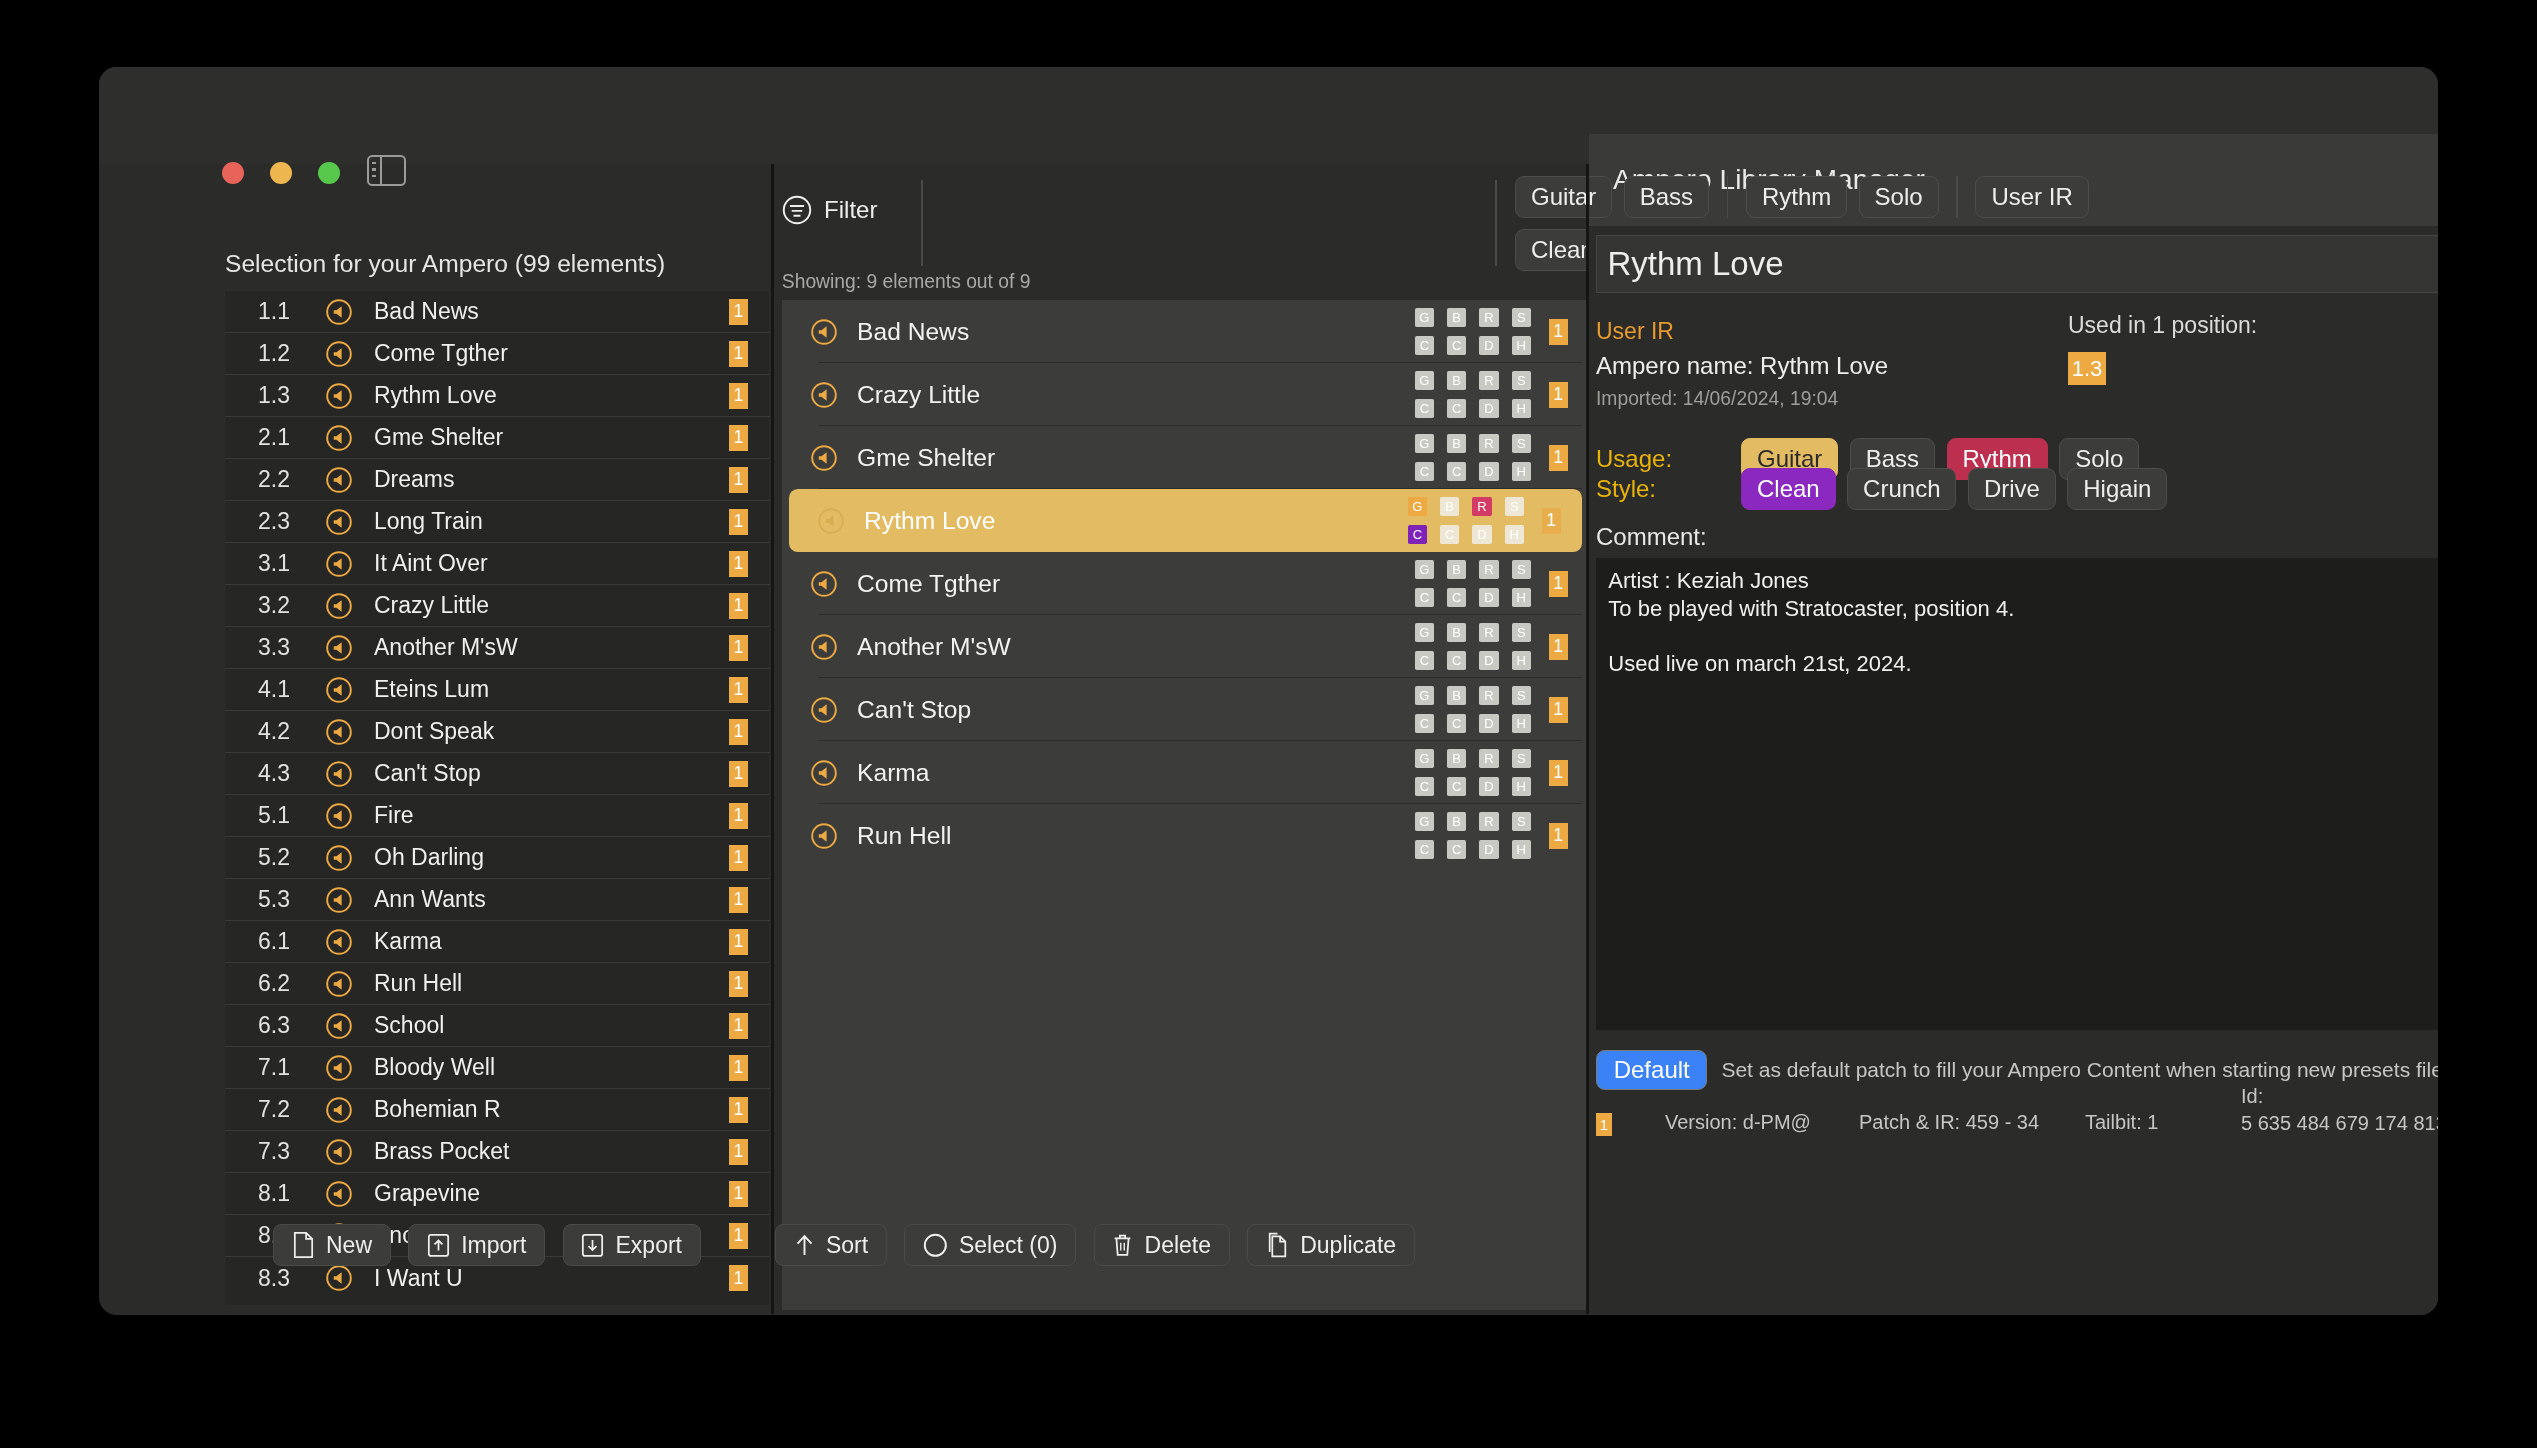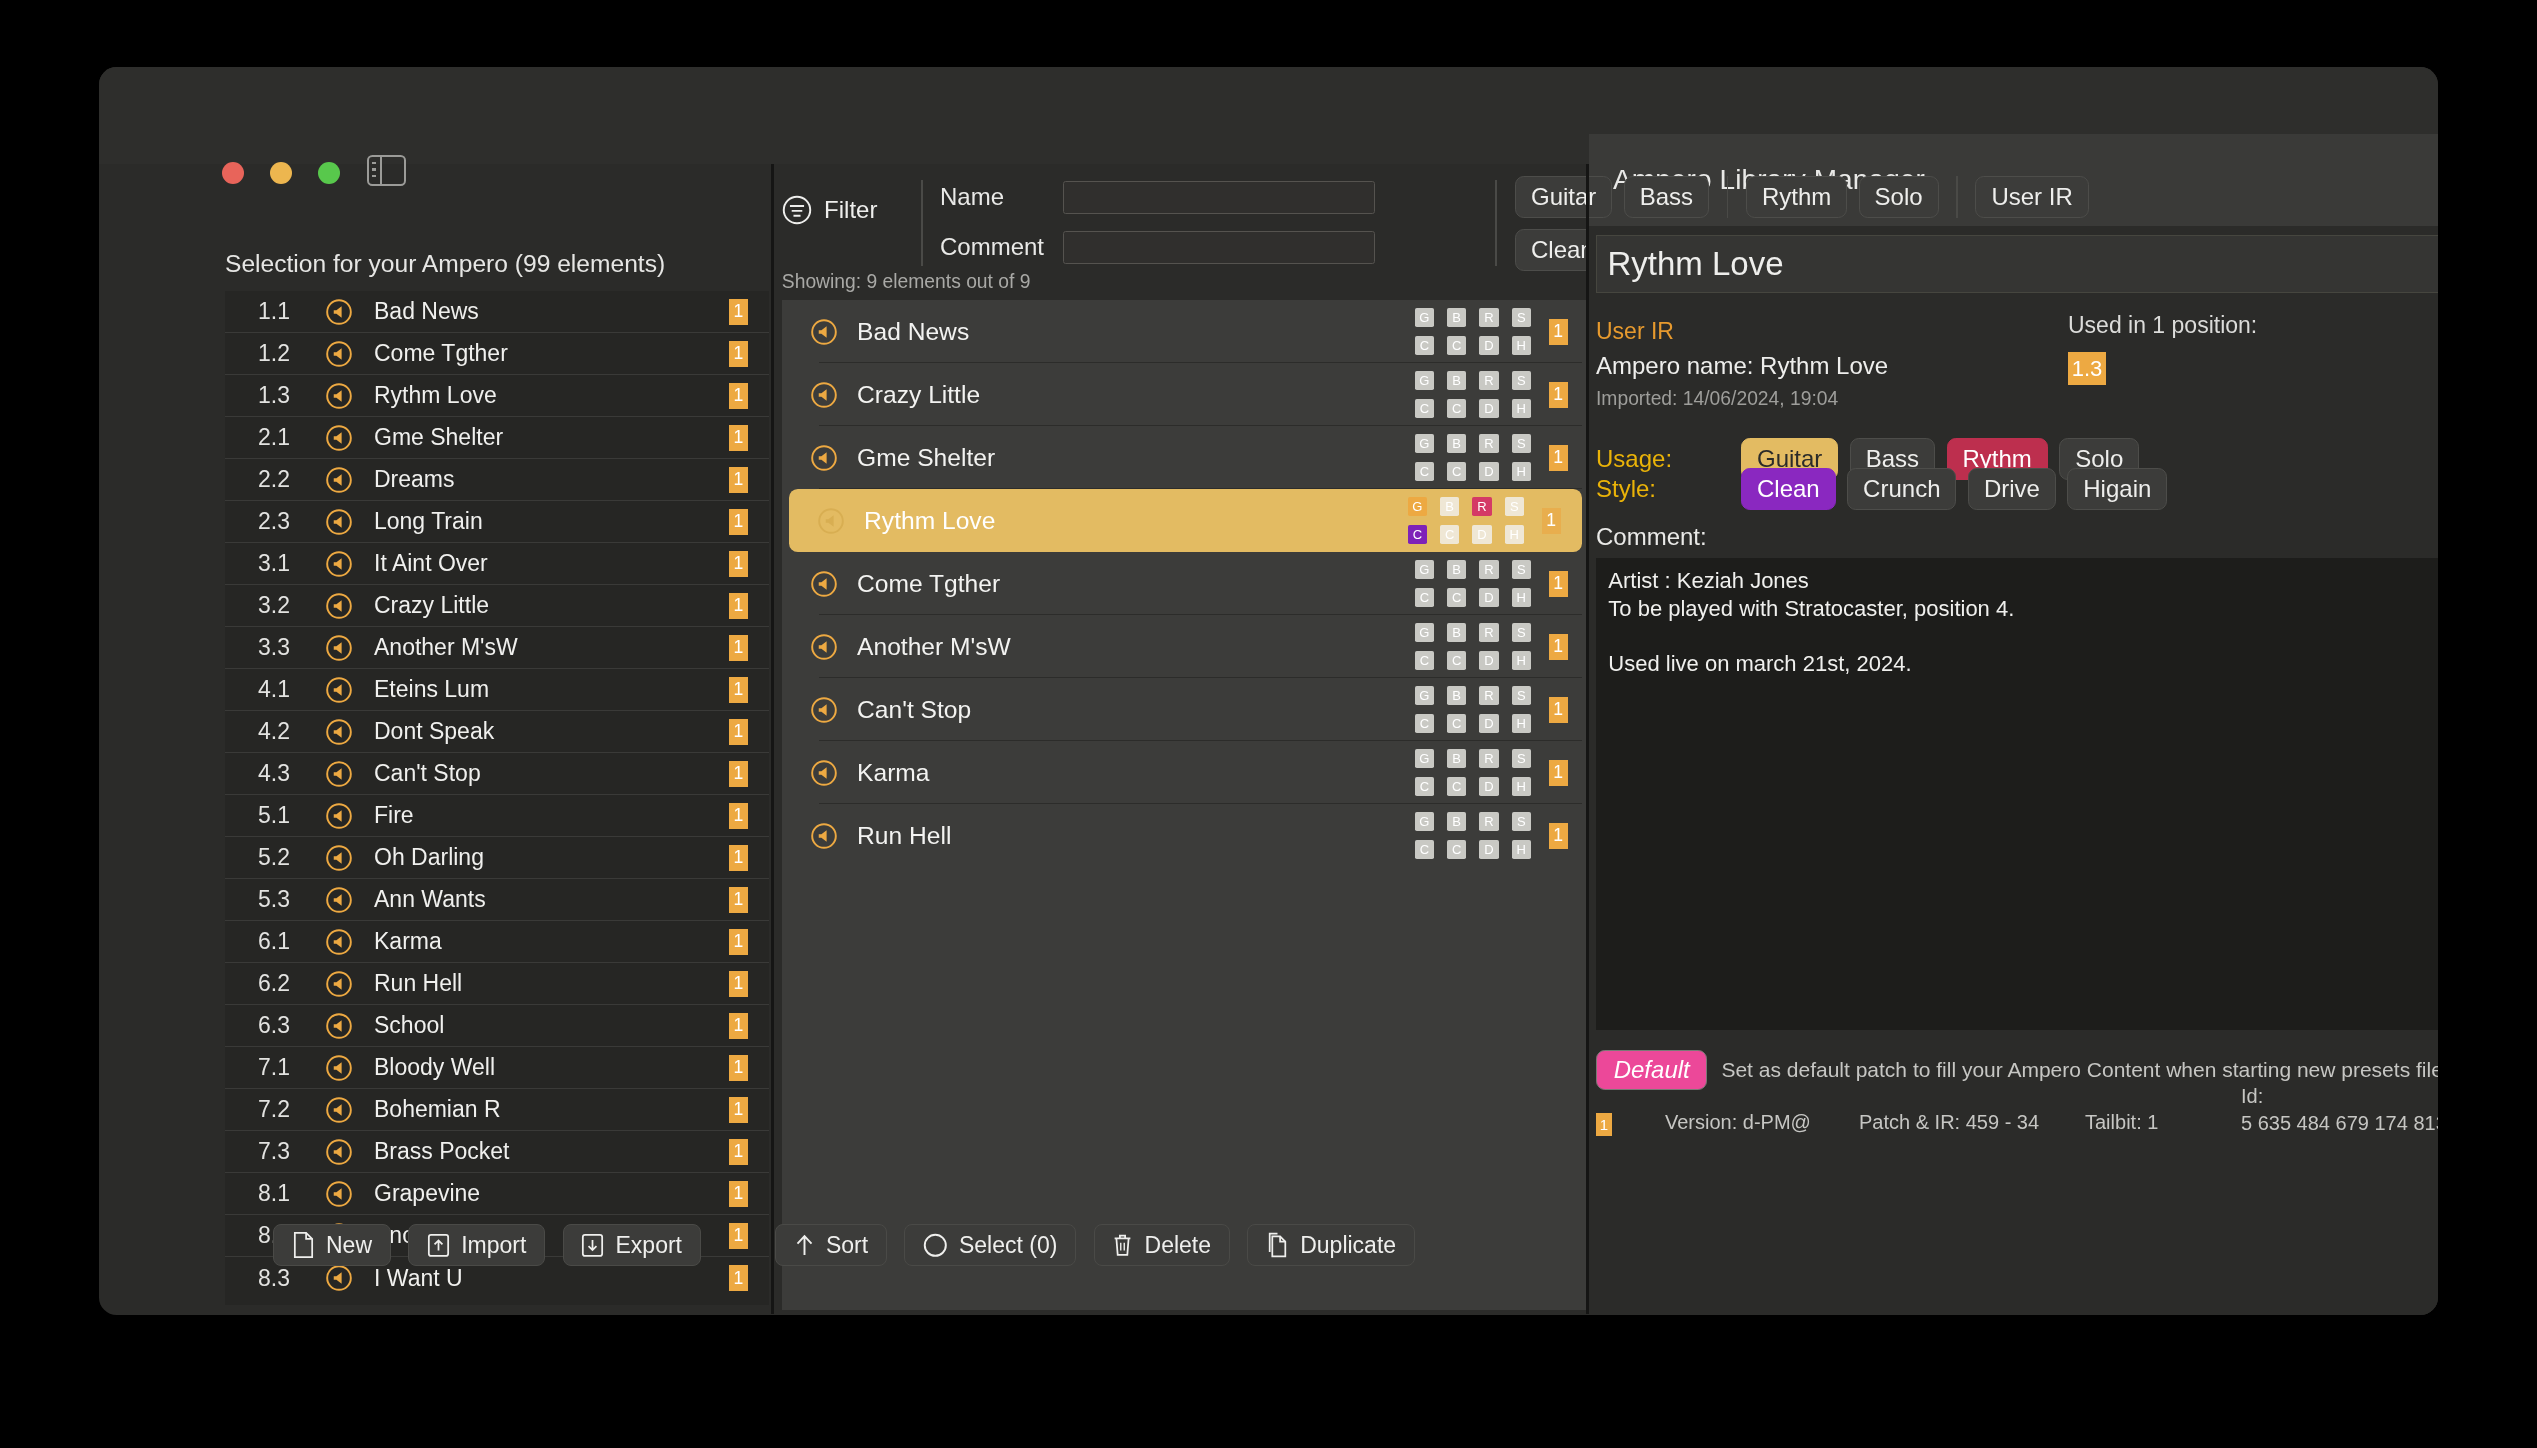--- a/index.html
+++ b/index.html
@@ -227,23 +227,23 @@
     position: absolute; left: 7px; top: 332px;
     width: 922px; height: 472px;
     background: #1d1d1b;
     padding: 8.8px 12.3px;
   }
   .comment-box p { color: #f0f0ee; font-size: 22px; line-height: 1.26; white-space: pre-wrap; }
 
   .default-row { position: absolute; left: 7px; top: 824px; display: flex; align-items: center; }
   .default-btn {
     height: 40px; padding: 0 16.7px; border-radius: 8.8px;
-    background: #ec4899; border: 0.9px solid #7a7a76;
+    background: #3b82f6; border: 0.9px solid #7a7a76;
     color: #ffffff; font-size: 24px;
-    display: flex; align-items: center; font-style: italic;
+    display: flex; align-items: center;
   }
   .default-desc { color: #c6c6c3; font-size: 21px; margin-left: 14px; white-space: nowrap; }
 
   .statusbar { position: absolute; left: 7px; top: 881px; width: 922px; }
   .sb-badge {
     position: absolute; left: 0; top: 6.1px;
     width: 16px; height: 23px; background: #eda942;
     color: #ffffff; font-size: 15px;
     display: flex; align-items: center; justify-content: center;
   }
@@ -585,30 +585,20 @@
           <circle cx="17" cy="17" r="15" fill="none" stroke="#eeeeec" stroke-width="2.2"></circle>
           <line x1="9" y1="12.5" x2="25" y2="12.5" stroke="#eeeeec" stroke-width="2.2"></line>
           <line x1="11" y1="18" x2="23" y2="18" stroke="#eeeeec" stroke-width="2.2"></line>
           <line x1="13" y1="23.5" x2="21" y2="23.5" stroke="#eeeeec" stroke-width="2.2"></line>
         </svg>
       </span>
       <span class="filter-lab">Filter</span>
     </div>
     <div class="fdiv"></div>
 
-    <div class="ffields" id="filter-fields">
-        <div class="ffield">
-          <span class="flabel">Name</span>
-          <input class="finput" type="text" style="color: rgb(238, 238, 238); font-size: 21px; padding: 0px 7px; font-family: &quot;Liberation Sans&quot;, sans-serif;" value="">
-        </div>
-        <div class="ffield">
-          <span class="flabel">Comment</span>
-          <input class="finput" type="text" style="color: rgb(238, 238, 238); font-size: 21px; padding: 0px 7px; font-family: &quot;Liberation Sans&quot;, sans-serif;" value="">
-        </div>
-      </div>
 
     <div class="fdiv2"></div>
 
     <div class="tagbtns">
       <div class="tagrow" id="usage-filter-row">
           <div class="tbtn2">Guitar</div>
           <div class="tbtn2">Bass</div>
           <div class="tsep"></div>
           <div class="tbtn2">Rythm</div>
           <div class="tbtn2">Solo</div>

